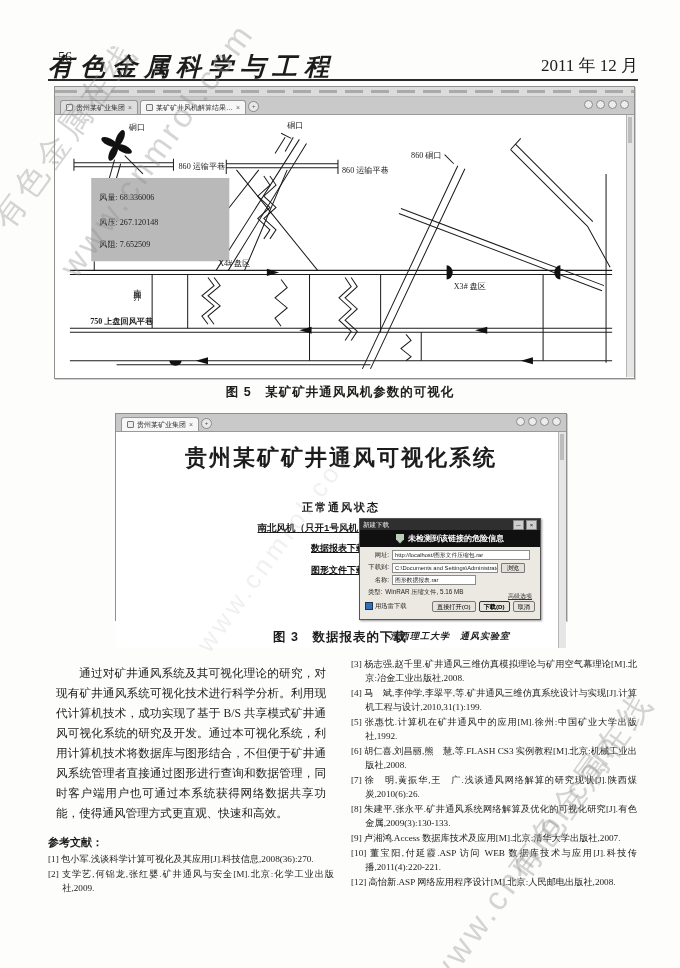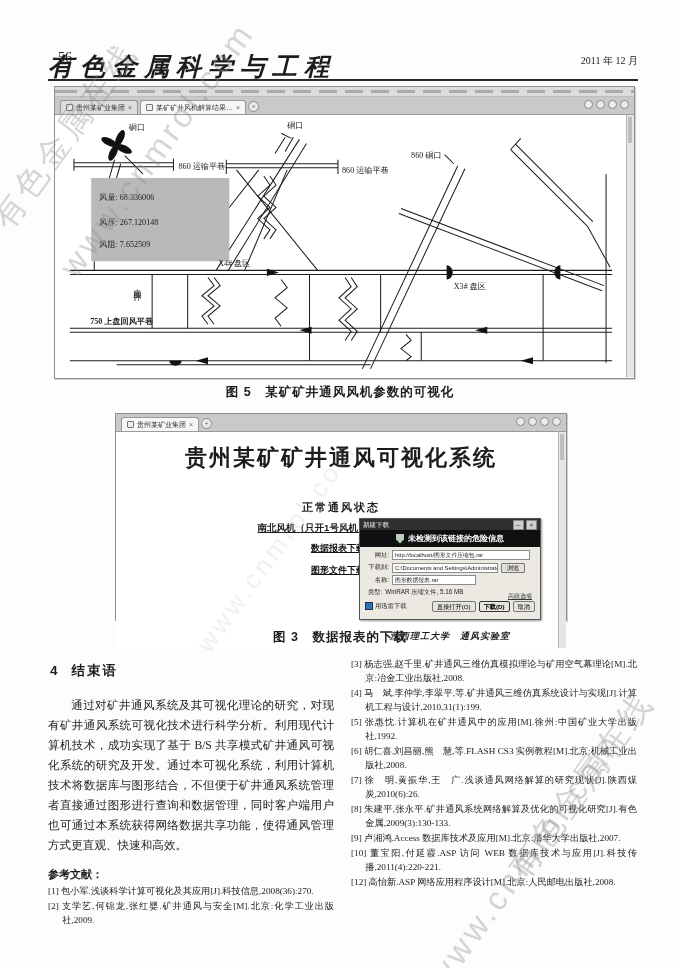--- a/index.html
+++ b/index.html
@@ -13,21 +13,21 @@
   .wm.small{font-size:26px;color:rgba(150,150,150,.30);}
   #wm1{left:-18px;top:212px;} #wm2{left:52px;top:262px;}
   #wm3{left:498px;top:862px;} #wm4{left:420px;top:972px;}
   #wm5{left:190px;top:640px;color:rgba(160,160,160,.16);}
 
   
   .header{position:absolute;left:48px;right:42px;top:50px;height:26px;}
   .pagenum{position:absolute;left:10px;top:0;font-size:14px;}
   .journal{position:absolute;left:0;right:0;top:0;text-align:left;font-size:25px;
            font-style:italic;font-weight:bold;letter-spacing:7px;}
-  .issue{position:absolute;right:0;top:4px;font-size:10px;}
+  .issue{position:absolute;right:0;top:4px;font-size:17px;}
   .header-rule{position:absolute;left:48px;right:42px;top:79px;border-top:2px solid #2a2a2a;}
 
   
   .bwin{position:absolute;background:#fff;border:1px solid #8f8f8f;box-shadow:1px 1px 0 #cfcfcf;}
   .menustrip{height:9px;background:#dcdcdc;border-bottom:1px solid #bdbdbd;
              background-image:repeating-linear-gradient(90deg,#aaa 0 18px,transparent 18px 26px);
              background-size:auto 3px;background-repeat:repeat-x;background-position:4px 3px;}
   .tabbar{position:relative;height:17px;background:#c9c9c9;border-bottom:1px solid #9a9a9a;
           display:flex;align-items:flex-end;padding-left:5px;gap:2px;}
   .tab{display:flex;align-items:center;gap:3px;height:13px;padding:0 5px;
@@ -99,21 +99,21 @@
   .dbtn{font-size:6.2px;height:11px;line-height:9px;padding:0 4px;background:#e6e4de;
         border:1px solid #777;border-radius:2px;cursor:pointer;}
   .dbtn.primary{border:1.5px solid #333;font-weight:bold;}
 
   
   .cols{position:absolute;left:48px;top:656px;width:590px;display:flex;gap:17px;}
   .col{width:286px;}
   .sec-head{font-family:"Liberation Sans",sans-serif;font-weight:bold;font-size:13.5px;
             letter-spacing:2px;margin:6px 0 16px 2px;}
   .sec-head .num{margin-right:14px;letter-spacing:0;}
-  .body-par{font-size:11.6px;line-height:1.73;text-align:justify;text-indent:2em;margin:0;}
+  .body-par{font-size:11.6px;line-height:1.73;text-align:justify;text-indent:2em;margin:8px;}
   .refs-head{font-family:Liberation Sans, sans-serif;font-weight:bold;font-size:11px;margin:11px 0 3px 0;}
   .reflist{list-style:none;margin:0;padding:0;font-size:9.2px;line-height:1.52;text-align:justify;}
   .reflist li{margin:0 0 1px 1.55em;text-indent:-1.55em;}
   .col.right .reflist{margin-top:2px;}
 </style>
 </head>
 <body>
 
 <div class="page">
 
@@ -295,23 +295,20 @@
       </div>
 
       <div class="lab-footer">江西理工大学　通风实验室</div>
       <div class="vscroll"></div>
     </div>
   </div>
   <div class="fig-caption" id="cap6">图 3　数据报表的下载</div>
 
   <div class="cols">
     <div class="col left">
-      <div class="sec-head">
-        <span class="num">4</span><span>结束语</span>
-      </div>
       <p class="body-par">通过对矿井通风系统及其可视化理论的研究，对现有矿井通风系统可视化技术进行科学分析。利用现代计算机技术，成功实现了基于 B/S 共享模式矿井通风可视化系统的研究及开发。通过本可视化系统，利用计算机技术将数据库与图形结合，不但便于矿井通风系统管理者直接通过图形进行查询和数据管理，同时客户端用户也可通过本系统获得网络数据共享功能，使得通风管理方式更直观、快速和高效。</p>
       <div class="refs-head">参考文献：</div>
       <ul class="reflist">
         <li>[1] 包小军.浅谈科学计算可视化及其应用[J].科技信息,2008(36):270.</li>
         <li>[2] 支学艺,何锦龙,张红婴.矿井通风与安全[M].北京:化学工业出版社,2009.</li>
       </ul>
     </div>
     <div class="col right">
       <ul class="reflist">
         <li>[3] 杨志强,赵千里.矿井通风三维仿真模拟理论与矿用空气幕理论[M].北京:冶金工业出版社,2008.</li>

